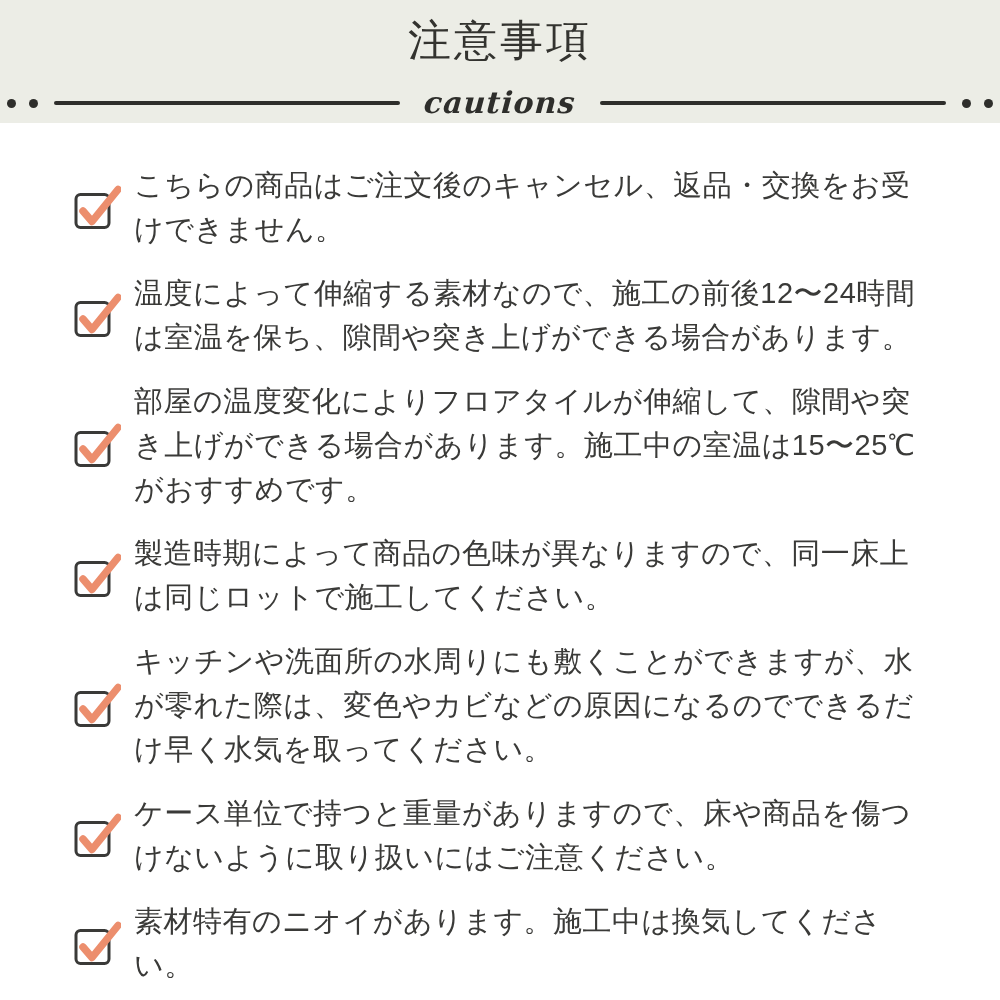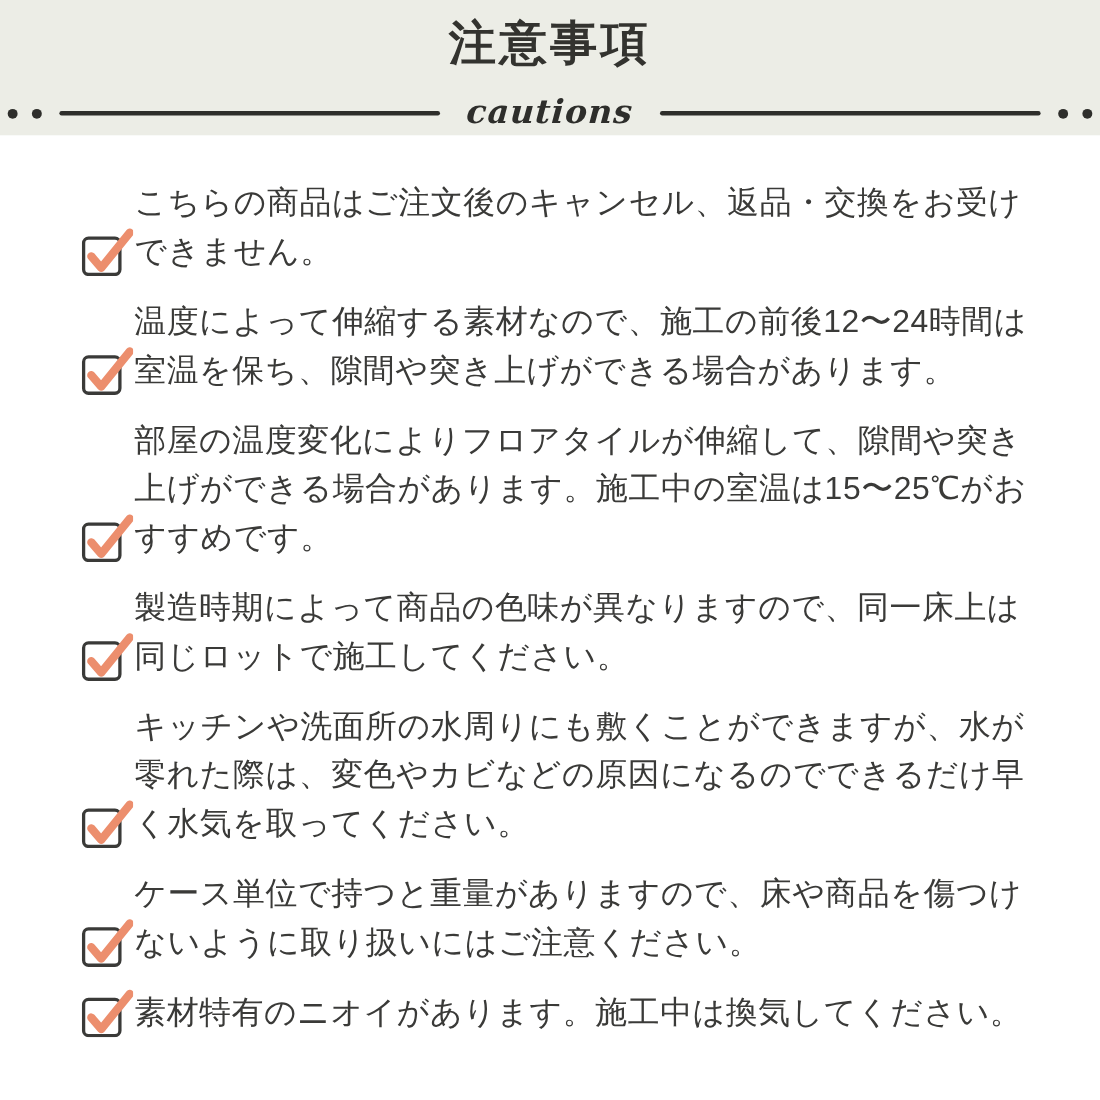--- a/index.html
+++ b/index.html
@@ -17,21 +17,21 @@
   .header {
     background: #ecede6;
     height: 123px;
     padding-top: 14px;
   }
   .page-title {
     margin: 0;
     text-align: center;
     font-size: 43px;
     line-height: 52px;
-    font-weight: 700;
+    font-weight: 400;
     letter-spacing: 3px;
     color: #33332f;
   }
   .divider-row {
     display: flex;
     align-items: center;
     margin-top: 22px;
     padding: 0 7px;
   }
   .dot {
@@ -66,22 +66,22 @@
   .content {
     padding: 40px 66px 0 74px;
   }
   .caution-list {
     list-style: none;
     margin: 0;
     padding: 0;
   }
   .caution-item {
     display: flex;
-    align-items: flex-end;
-    gap: 1px;
+    align-items: center;
+    gap: 13px;
     margin-bottom: 20px;
     font-size: 29px;
     line-height: 44px;
     letter-spacing: 0.5px;
     color: #3a3a38;
   }
   .checkbox-icon {
     flex: 0 0 auto;
     width: 47px;
     height: 44px;

